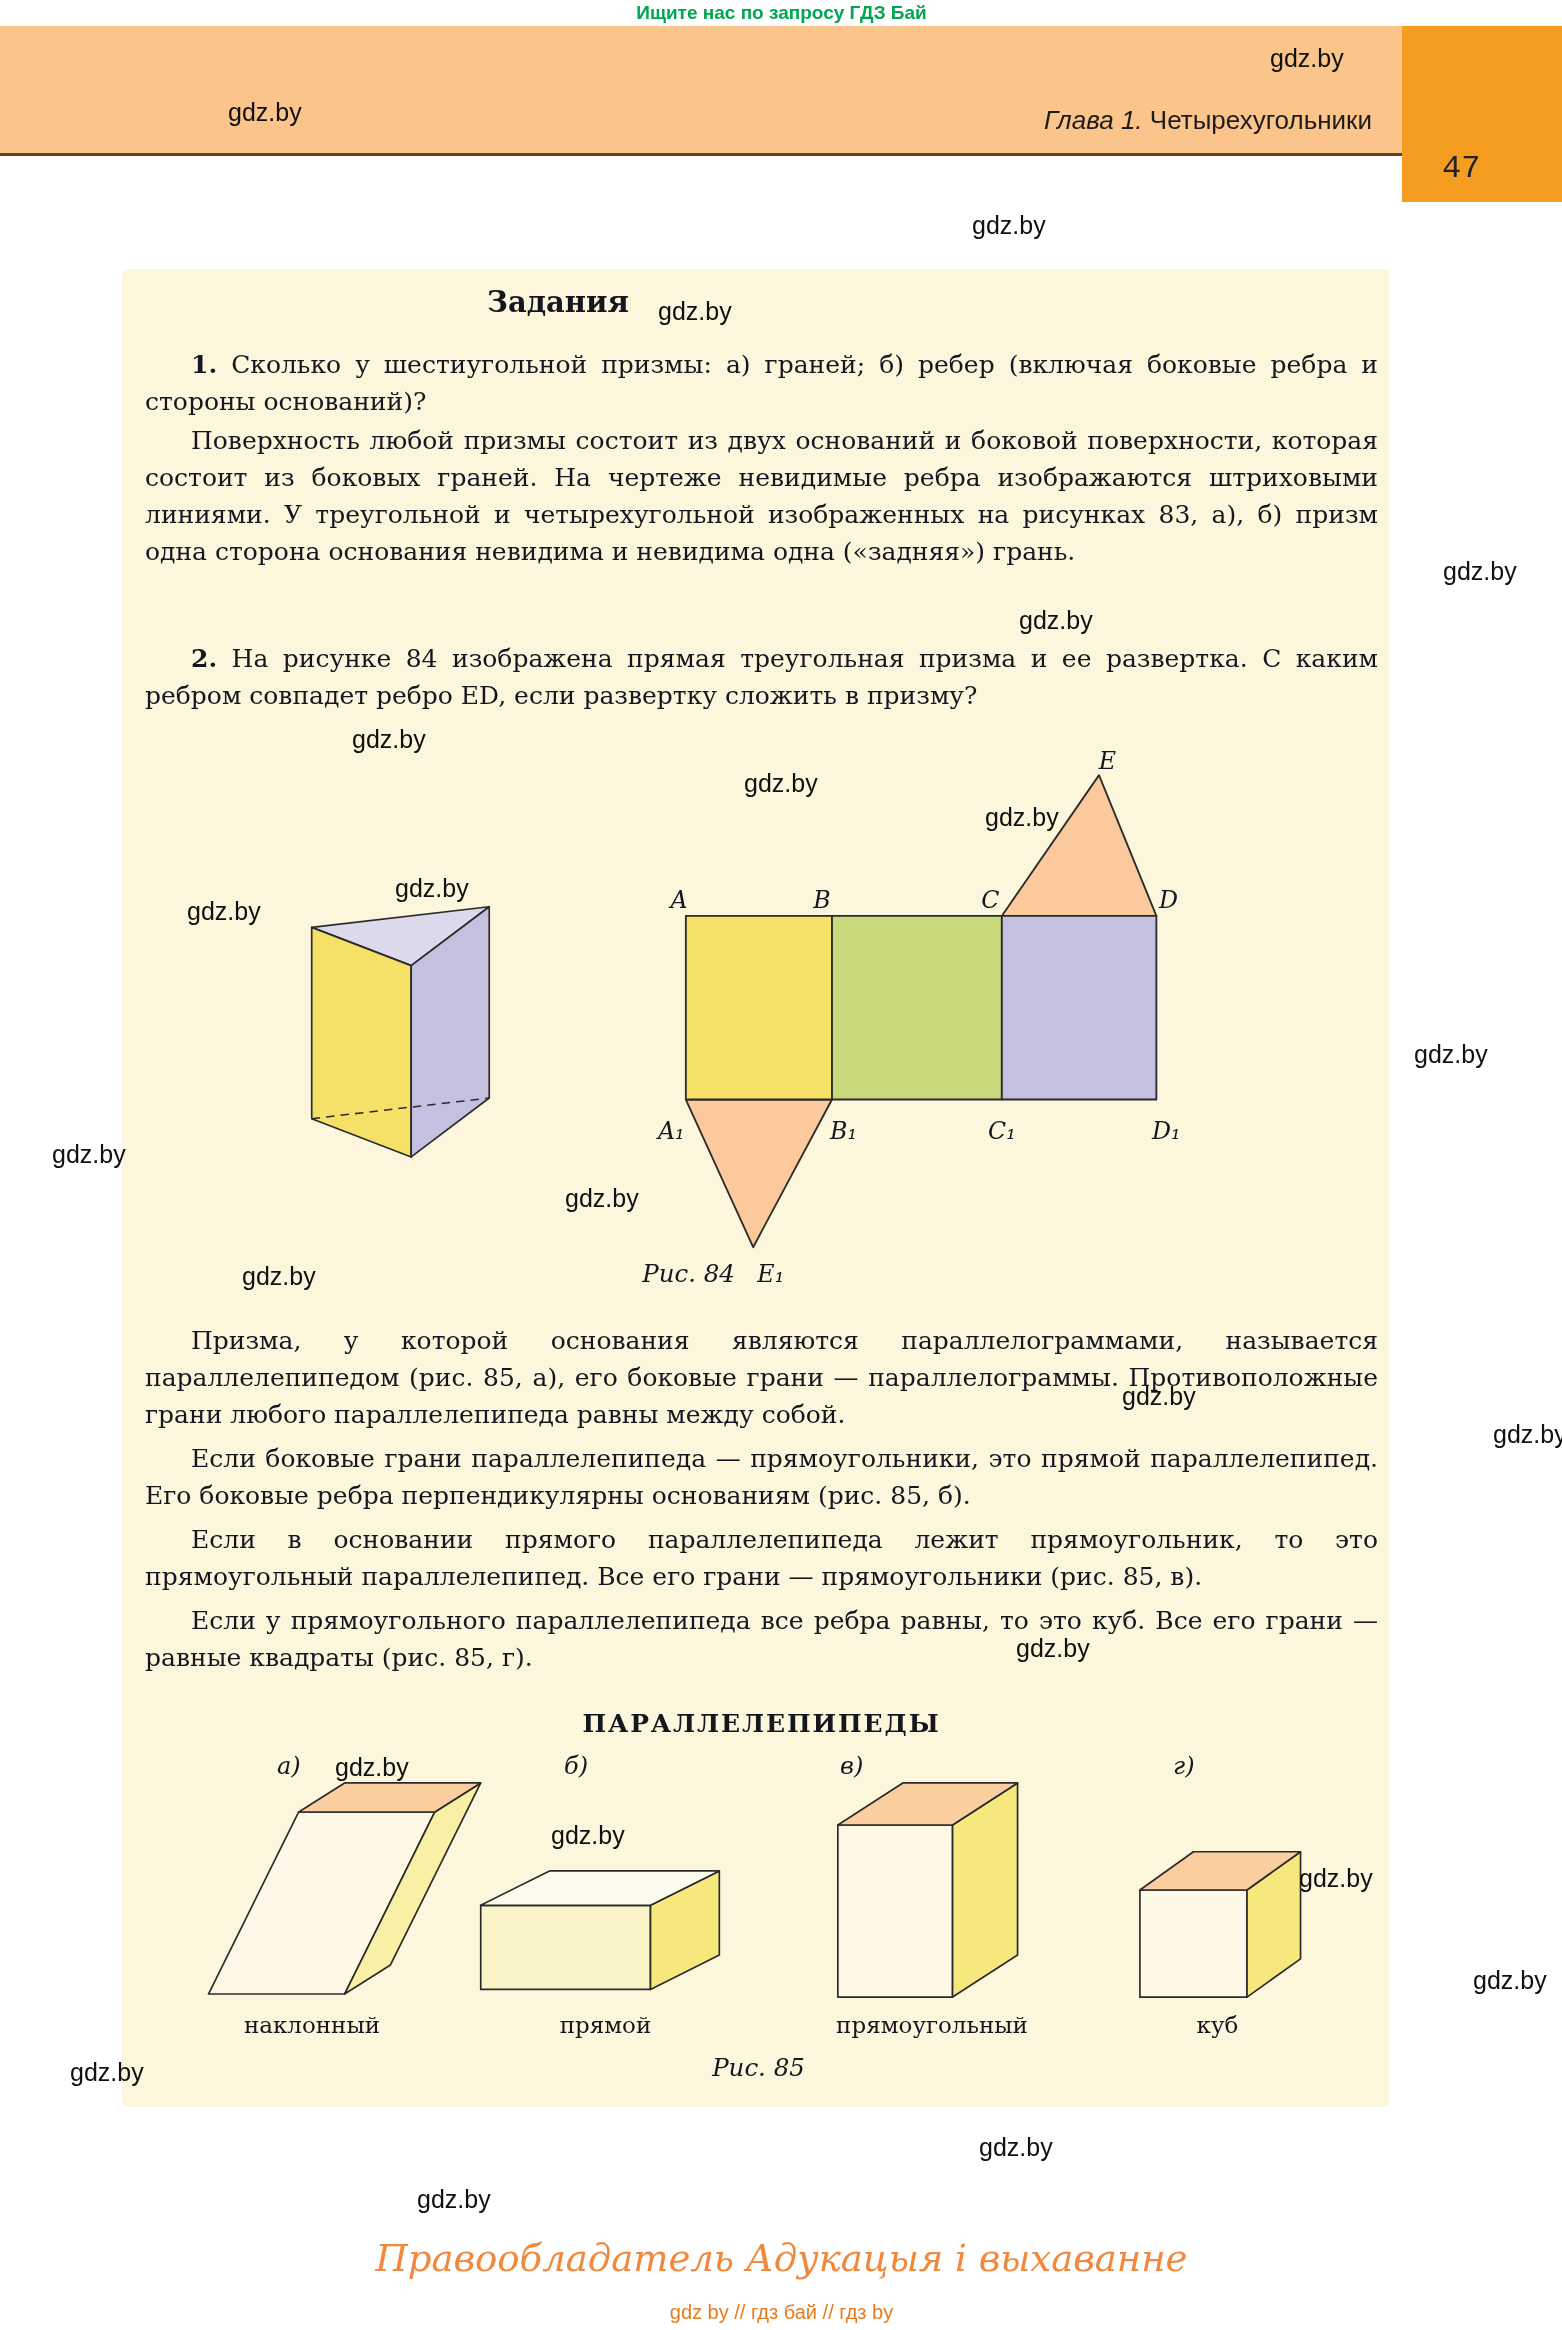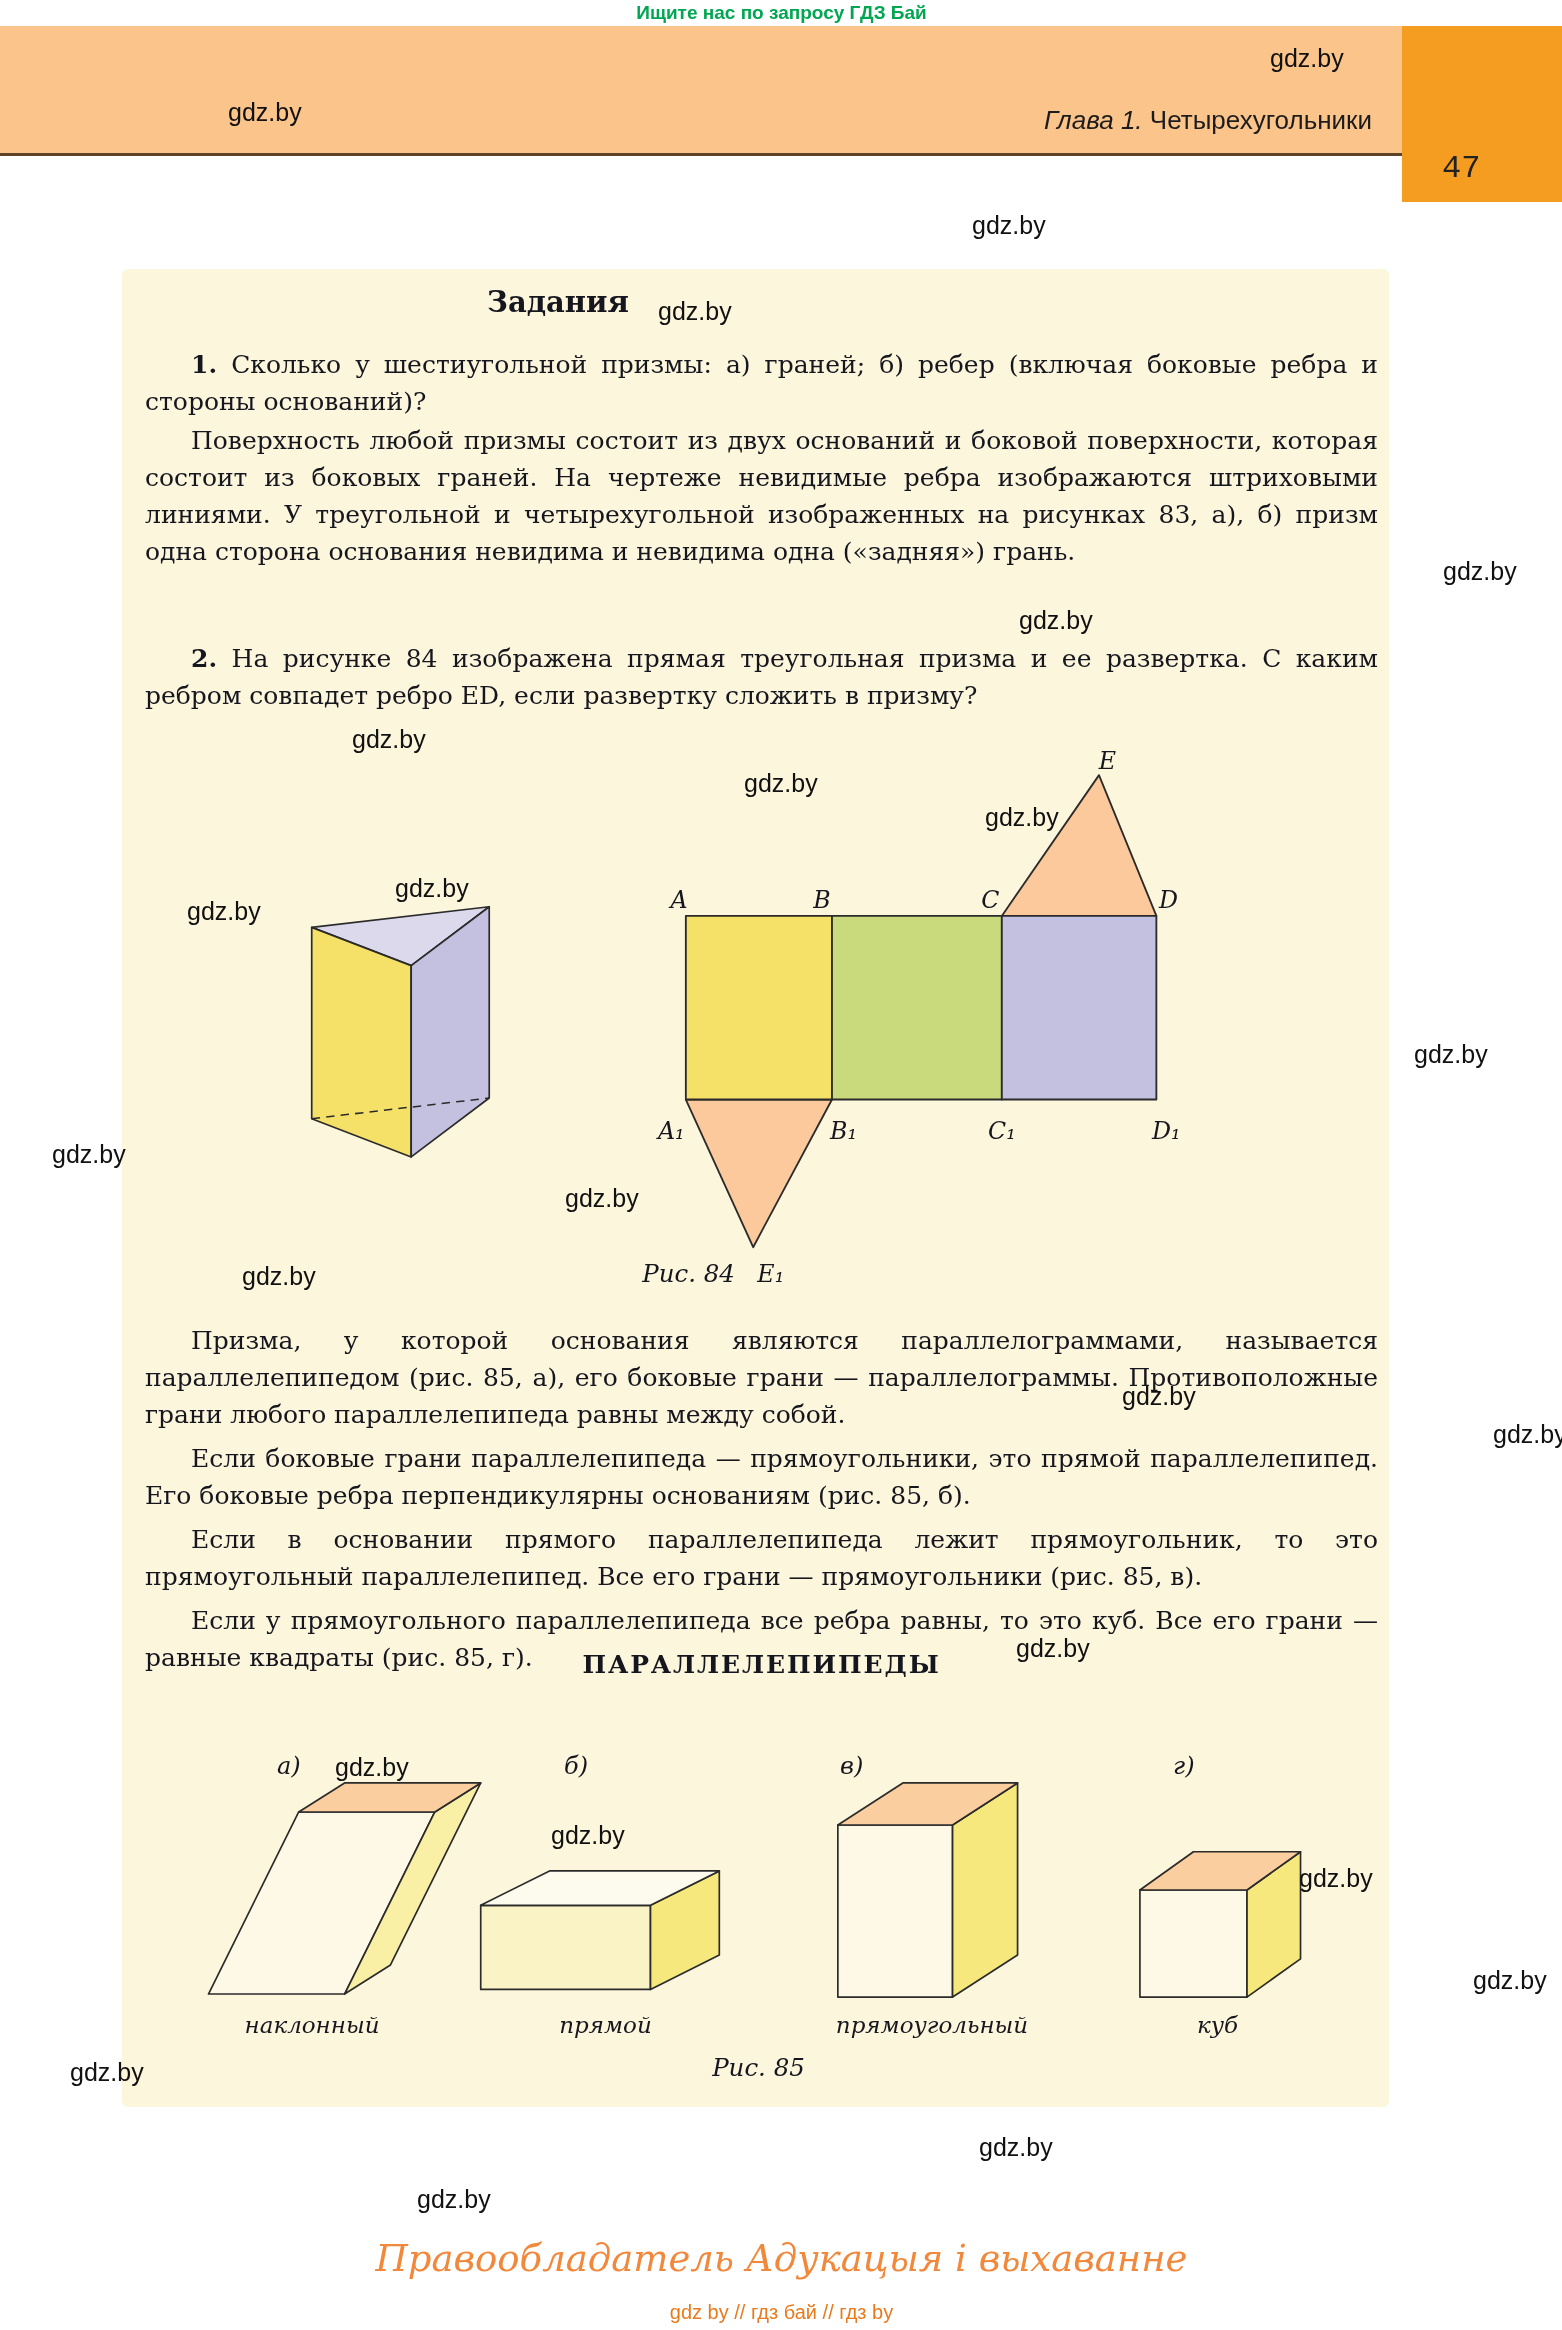--- a/index.html
+++ b/index.html
@@ -22,25 +22,25 @@
   .panel { position:absolute; left:122px; top:269px; width:1267px; height:1838px;
            background:#fcf6dc; border-radius:6.1px; }
 
   .title { position:absolute; left:487px; top:285px; font-size:29px; font-weight:bold; }
 
   .txt { position:absolute; left:145px; width:1233px; font-size:25px; line-height:37px;
          text-align:justify; }
   .indent { text-indent:46px; }
   .it { }
 
-  .head2 { position:absolute; left:145px; top:1650px; width:1233px; text-align:center;
+  .head2 { position:absolute; left:145px; top:1709px; width:1233px; text-align:center;
            font-weight:bold; font-size:25px; letter-spacing:1.9px; }
 
   .figlabel { position:absolute; font-style:italic; font-size:24px; }
-  .figname  { position:absolute; font-style:italic; font-size:23px; text-align:center; }
+  .figname  { position:absolute; font-size:23px; text-align:center; }
   .caption  { position:absolute; font-style:italic; font-size:24.5px; }
 
   .fig84 { position:absolute; left:275px; top:746px; }
   .fig85 { position:absolute; left:184px; top:1775px; }
 
   .svglab { font-family:"DejaVu Serif", serif; font-style:italic; font-size:31px; fill:#16161f; }
   .edge { stroke:#2b2b2b; stroke-width:2.2; stroke-linejoin:round; }
   .net  { stroke:#2b2b2b; stroke-width:2.4; stroke-linejoin:round; }
   .dash { stroke:#2b2b2b; stroke-width:2; stroke-dasharray:11 8; fill:none; }
 

